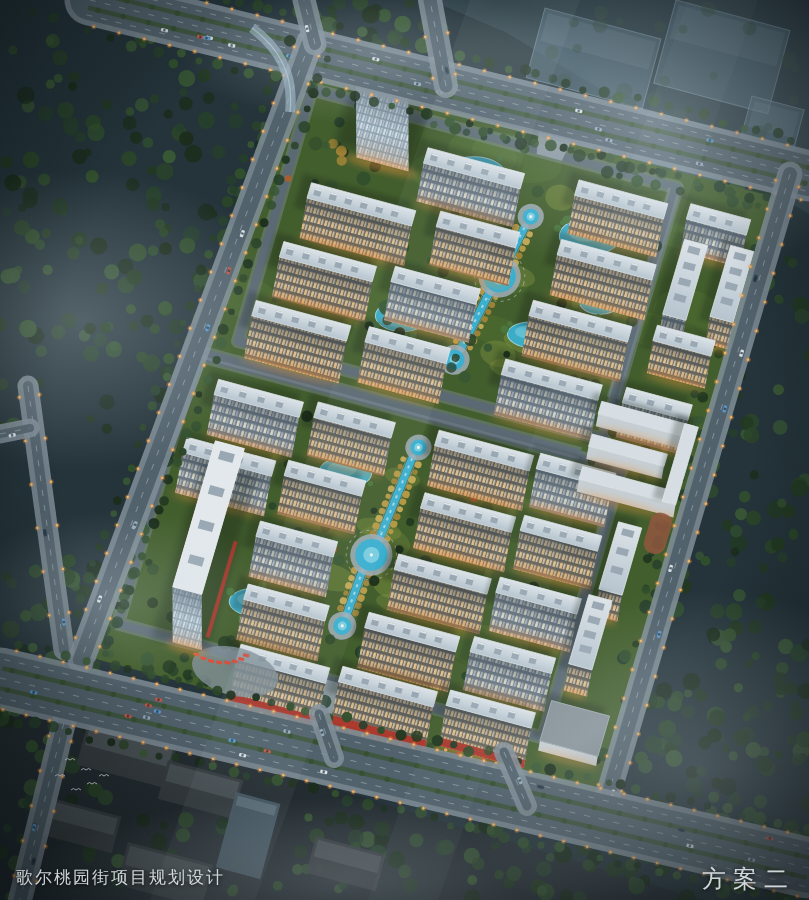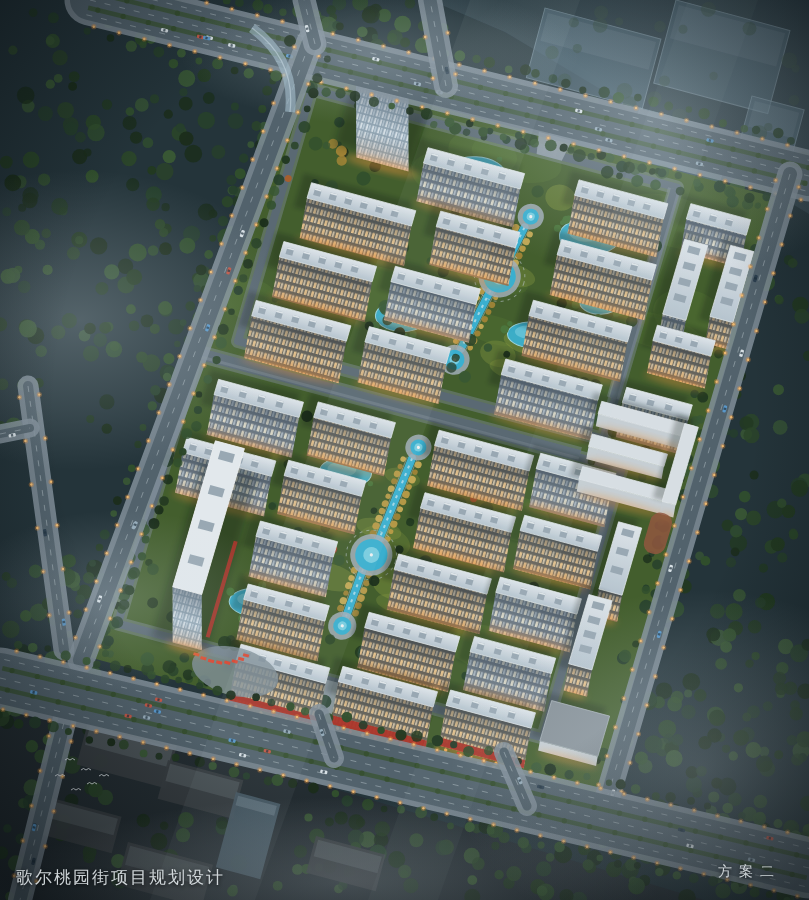--- a/index.html
+++ b/index.html
@@ -1,21 +1,21 @@
 <!DOCTYPE html>
 <html><head>
 <meta charset="utf-8">
 <style>
   html,body{margin:0;padding:0;background:#10181d}
   .stage{position:relative;width:809px;height:900px;overflow:hidden;background:#15803d}
   .stage svg{display:block}
   .caption{position:absolute;color:#dde3e6;font-family:"DejaVu Serif","Liberation Serif",serif;
            text-shadow:0 1px 4px rgba(0,0,0,.85);opacity:.92;white-space:nowrap}
   .caption-left{left:16px;top:866px;font-size:17px;letter-spacing:2px}
-  .caption-right{right:28px;top:863px;font-size:14px;letter-spacing:7px}
+  .caption-right{right:14px;top:863px;font-size:24px;letter-spacing:7px}
 </style>
 </head>
 <body>
 
 <div class="stage">
   <svg id="scene" width="809" height="900" viewBox="0 0 809 900">
       <defs>
         <linearGradient id="roofG" x1="0" y1="0" x2="0" y2="1">
           <stop offset="0" stop-color="#ecf1f5"></stop>
           <stop offset="1" stop-color="#c2cfd9"></stop>

